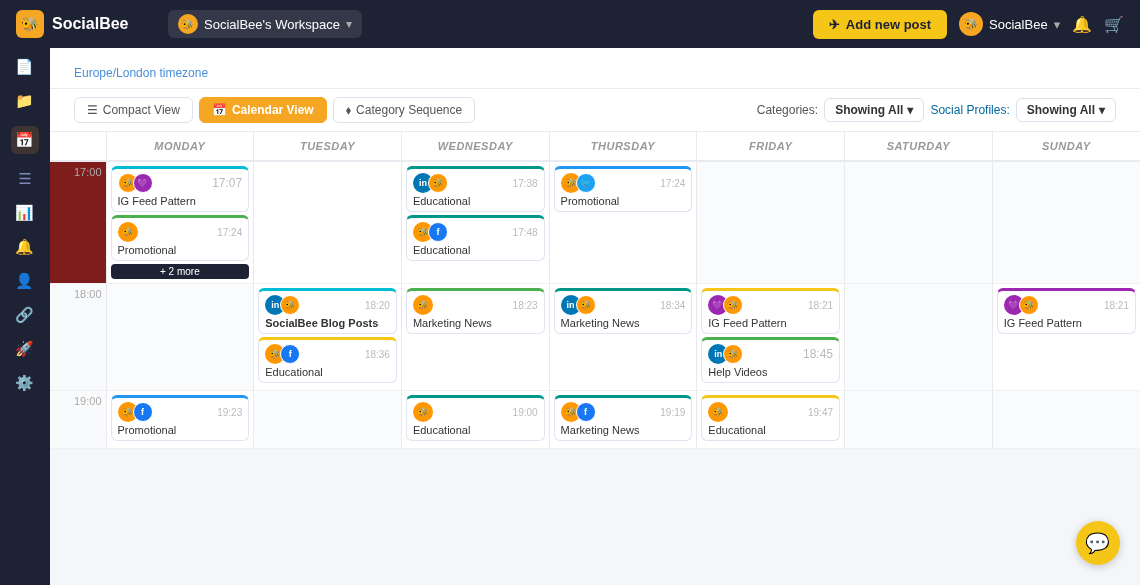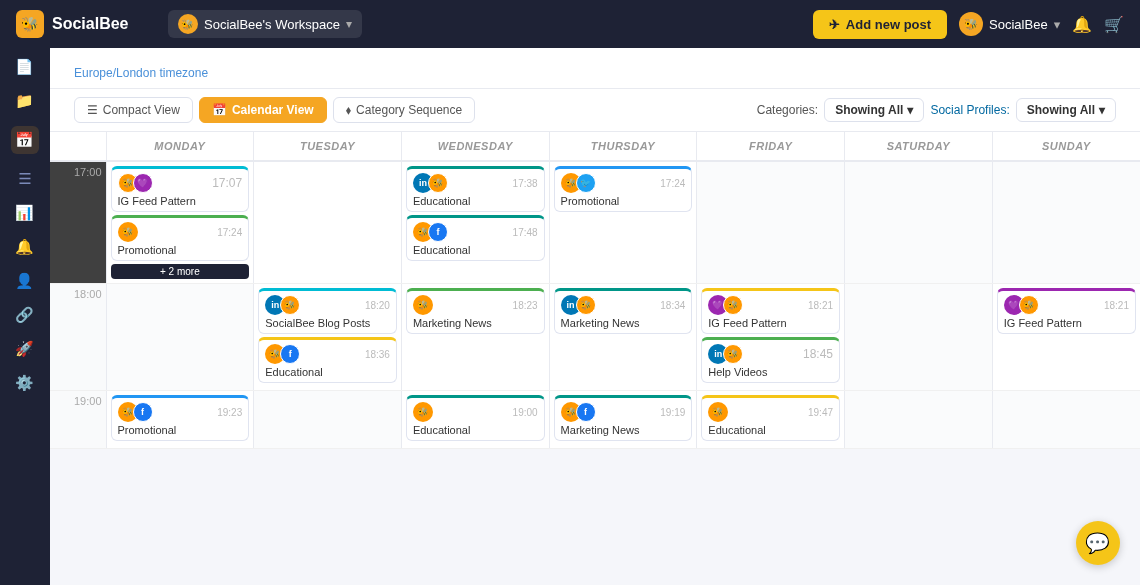--- a/index.html
+++ b/index.html
@@ -88,21 +88,21 @@
             <th style="font-size:11px;font-weight:700;color:#999;padding:8px 4px;text-align:center;border-right:1px solid #e8eaf0;letter-spacing:0.5px;">WEDNESDAY</th>
             <th style="font-size:11px;font-weight:700;color:#999;padding:8px 4px;text-align:center;border-right:1px solid #e8eaf0;letter-spacing:0.5px;">THURSDAY</th>
             <th style="font-size:11px;font-weight:700;color:#999;padding:8px 4px;text-align:center;border-right:1px solid #e8eaf0;letter-spacing:0.5px;">FRIDAY</th>
             <th style="font-size:11px;font-weight:700;color:#999;padding:8px 4px;text-align:center;border-right:1px solid #e8eaf0;letter-spacing:0.5px;">SATURDAY</th>
             <th style="font-size:11px;font-weight:700;color:#999;padding:8px 4px;text-align:center;letter-spacing:0.5px;">SUNDAY</th>
           </tr>
         </thead>
         <tbody>
 
           <tr>
-            <td style="font-size:11px;color:#aaa;padding:4px 4px 0 0;text-align:right;vertical-align:top;border-right:1px solid #e8eaf0;border-bottom:1px solid #f0f0f0;background:#404040;">17:00</td>
+            <td style="font-size:11px;color:#aaa;padding:4px 4px 0 0;text-align:right;vertical-align:top;border-right:1px solid #e8eaf0;border-bottom:1px solid #f0f0f0;background:#7f1d1d;">17:00</td>
             <td style="border-right:1px solid #e8eaf0;border-bottom:1px solid #f0f0f0;padding:4px;vertical-align:top;">
 
               <div style="border-radius:6px;padding:4px 6px;margin-bottom:3px;background:#fff;border:1px solid #e0e4f0;border-top:3px solid #00bcd4;cursor:pointer;">
                 <div style="display:flex;align-items:center;justify-content:space-between;">
                   <div style="display:flex;align-items:center;">
                     <div style="width:20px;height:20px;border-radius:50%;background:#ff9800;display:flex;align-items:center;justify-content:center;font-size:9px;color:#fff;border:1.5px solid #fff;">🐝</div>
                     <div style="width:20px;height:20px;border-radius:50%;background:#9c27b0;display:flex;align-items:center;justify-content:center;font-size:9px;color:#fff;margin-left:-5px;border:1.5px solid #fff;">💜</div>
                   </div>
                   <span style="font-size:12px;color:#bbb;">17:07</span>
                 </div>
@@ -165,21 +165,21 @@
             <td style="border-right:1px solid #e8eaf0;border-bottom:1px solid #f0f0f0;padding:4px;vertical-align:top;background:#fafbfc;"></td>
             <td style="border-right:1px solid #e8eaf0;border-bottom:1px solid #f0f0f0;padding:4px;vertical-align:top;">
               <div style="border-radius:6px;padding:4px 6px;margin-bottom:3px;background:#fff;border:1px solid #e0e4f0;border-top:3px solid #00bcd4;cursor:pointer;">
                 <div style="display:flex;align-items:center;justify-content:space-between;">
                   <div style="display:flex;align-items:center;">
                     <div style="width:20px;height:20px;border-radius:50%;background:#0077b5;display:flex;align-items:center;justify-content:center;font-size:9px;color:#fff;font-weight:700;">in</div>
                     <div style="width:20px;height:20px;border-radius:50%;background:#ff9800;display:flex;align-items:center;justify-content:center;font-size:9px;color:#fff;margin-left:-5px;border:1.5px solid #fff;">🐝</div>
                   </div>
                   <span style="font-size:10px;color:#bbb;">18:20</span>
                 </div>
-                <div style="font-size:11px;color:#333;font-weight:400;margin-top:2px;">SocialBee Blog Posts</div>
+                <div style="font-size:11px;color:#333;font-weight:700;margin-top:2px;">SocialBee Blog Posts</div>
               </div>
               <div style="border-radius:6px;padding:4px 6px;margin-bottom:3px;background:#fff;border:1px solid #e0e4f0;border-top:3px solid #f5c518;cursor:pointer;">
                 <div style="display:flex;align-items:center;justify-content:space-between;">
                   <div style="display:flex;align-items:center;">
                     <div style="width:20px;height:20px;border-radius:50%;background:#ff9800;display:flex;align-items:center;justify-content:center;font-size:9px;color:#fff;">🐝</div>
                     <div style="width:20px;height:20px;border-radius:50%;background:#1877f2;display:flex;align-items:center;justify-content:center;font-size:9px;color:#fff;margin-left:-5px;border:1.5px solid #fff;font-weight:700;">f</div>
                   </div>
                   <span style="font-size:10px;color:#bbb;">18:36</span>
                 </div>
                 <div style="font-size:11px;color:#333;font-weight:500;margin-top:2px;">Educational</div>

